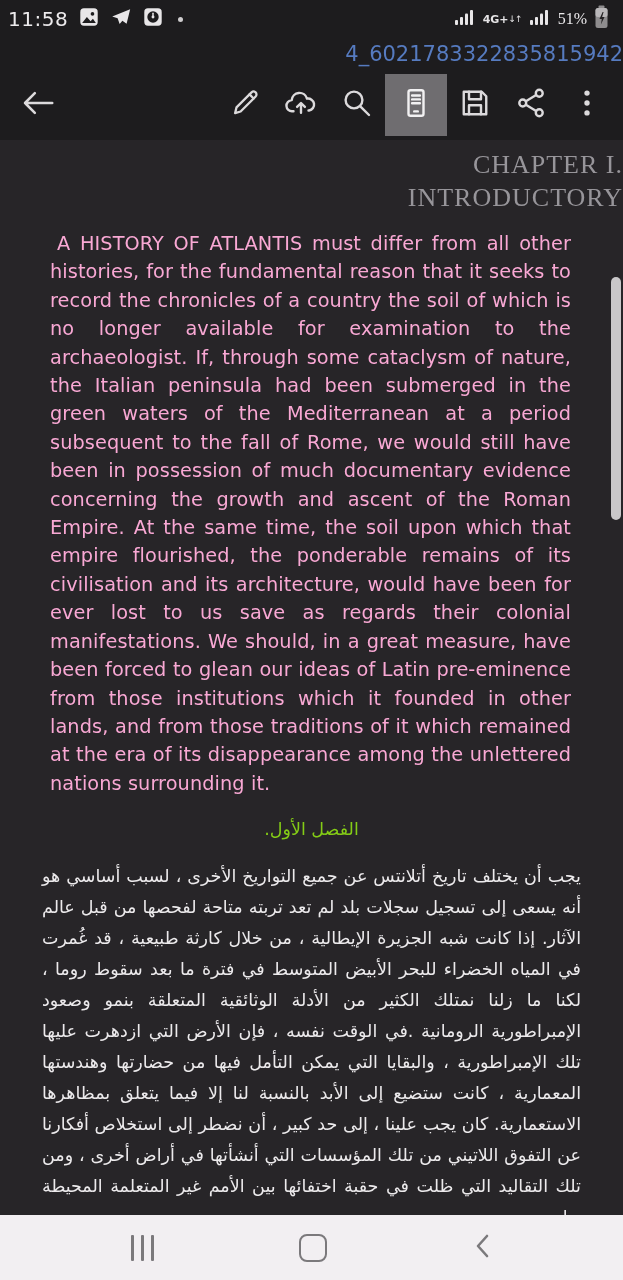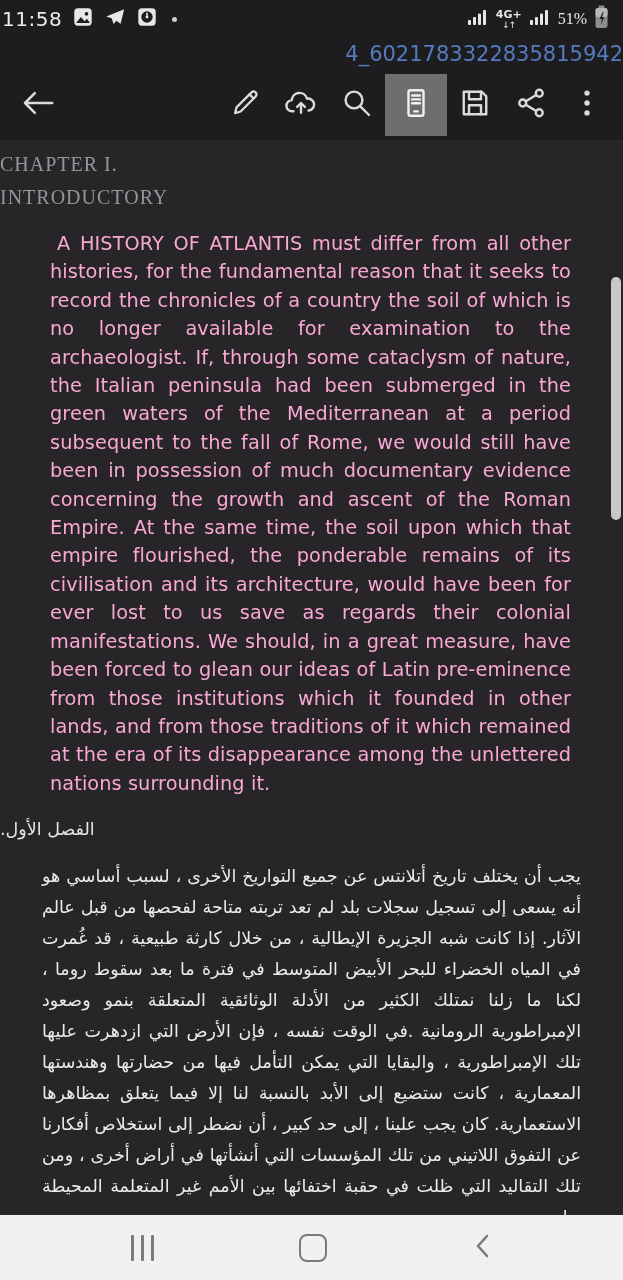--- a/index.html
+++ b/index.html
@@ -1,27 +1,27 @@
 <!DOCTYPE html>
 <html><head>
 <meta charset="utf-8">
 <style>
   * { margin:0; padding:0; box-sizing:border-box; }
   html,body { width:623px; height:1280px; overflow:hidden; background:#1d1c1e;
               font-family:"DejaVu Sans", sans-serif; }
   .screen { width:623px; height:1280px; display:flex; flex-direction:column; position:relative; }
 
   
-  .statusbar { height:38px; display:flex; align-items:center; padding:0 14px 0 2px;
+  .statusbar { height:38px; display:flex; align-items:center; padding:0 14px 0 8px;
                color:#eceaec; background:#1d1c1e; flex:none; }
   .sb-left { display:flex; align-items:center; gap:10px; }
   .sb-time { font-size:20px; letter-spacing:.5px; }
   .sb-dot { width:5px; height:5px; border-radius:50%; background:#cfcdcf; margin-left:4px; }
   .sb-right { margin-left:auto; display:flex; align-items:center; gap:7px; }
-  .sb-net { display:flex; flex-direction:column; align-items:center; line-height:1; color:#e6e4e6; }
+  .sb-net { display:flex; align-items:center; line-height:1; color:#e6e4e6; }
   .sb-net .g { font-size:11px; font-weight:bold; }
   .sb-net .arrows { font-size:9px; margin-top:1px; letter-spacing:-1px; }
   .sb-batt-txt { font-size:16px;font-family:Liberation Serif, serif; }
 
   
   .titlebar { height:32px; display:flex; align-items:center; justify-content:flex-end;
               background:#1d1c1e; flex:none; }
   .titlebar span { color:#567bc0; font-size:21px; }
 
   
@@ -29,26 +29,26 @@
              padding:0 8px; flex:none; }
   .tb-btn { width:56px; height:62px; display:flex; align-items:center; justify-content:center;
             flex:none; cursor:pointer; }
   .tb-back { margin-right:auto; width:60px; }
   .tb-btn.sel { background:#6f6d70; width:62px; }
   .tb-btn svg { stroke:#dcdadc; fill:none; stroke-width:1.6; stroke-linecap:round; stroke-linejoin:round; }
   .tb-btn.sel svg { stroke:#f2f1f2; }
 
   
   .doc { flex:1; background:#272528; color:#eae8ea; overflow:hidden; position:relative; }
-  .chapter { margin-top:8px; text-align:left; font-family:"Liberation Serif","DejaVu Serif",serif;
-             color:#97959a; font-size:20px; line-height:33px; letter-spacing:1px; }
+  .chapter { margin-top:8px; text-align:right; font-family:"Liberation Serif","DejaVu Serif",serif;
+             color:#97959a; font-size:26px; line-height:33px; letter-spacing:1px; }
   .eng { margin:16px 52px 0 50px; font-size:19.3px; line-height:28.4px; text-align:justify;
          text-indent:7px; color:#f9a8d4; letter-spacing:.1px; }
   .ar-head { margin-top:38px; text-align:center; font-size:17.5px; color:#eceaec; }
-  .ar-head2 { margin-top:21px; text-align:left; font-size:17.5px; color:#e5e5e5; }
+  .ar-head2 { margin-top:21px; text-align:center; font-size:17.5px; color:#84cc16; }
   .ar-para { margin:22px 42px 0 42px; direction:rtl; text-align:justify; font-size:17.5px;
              line-height:31px; color:#eceaec; }
   .scrollbar { position:absolute; right:2px; top:137px; width:10px; height:243px;
                background:#c9c7c9; border-radius:6px; }
 
   
   .navbar { height:65px; background:#f2eff2; display:flex; align-items:center;
             justify-content:space-between; padding:0 118px 0 120px; flex:none; }
   .nav-btn { width:44px; height:44px; display:flex; align-items:center; justify-content:center;
              cursor:pointer; }

